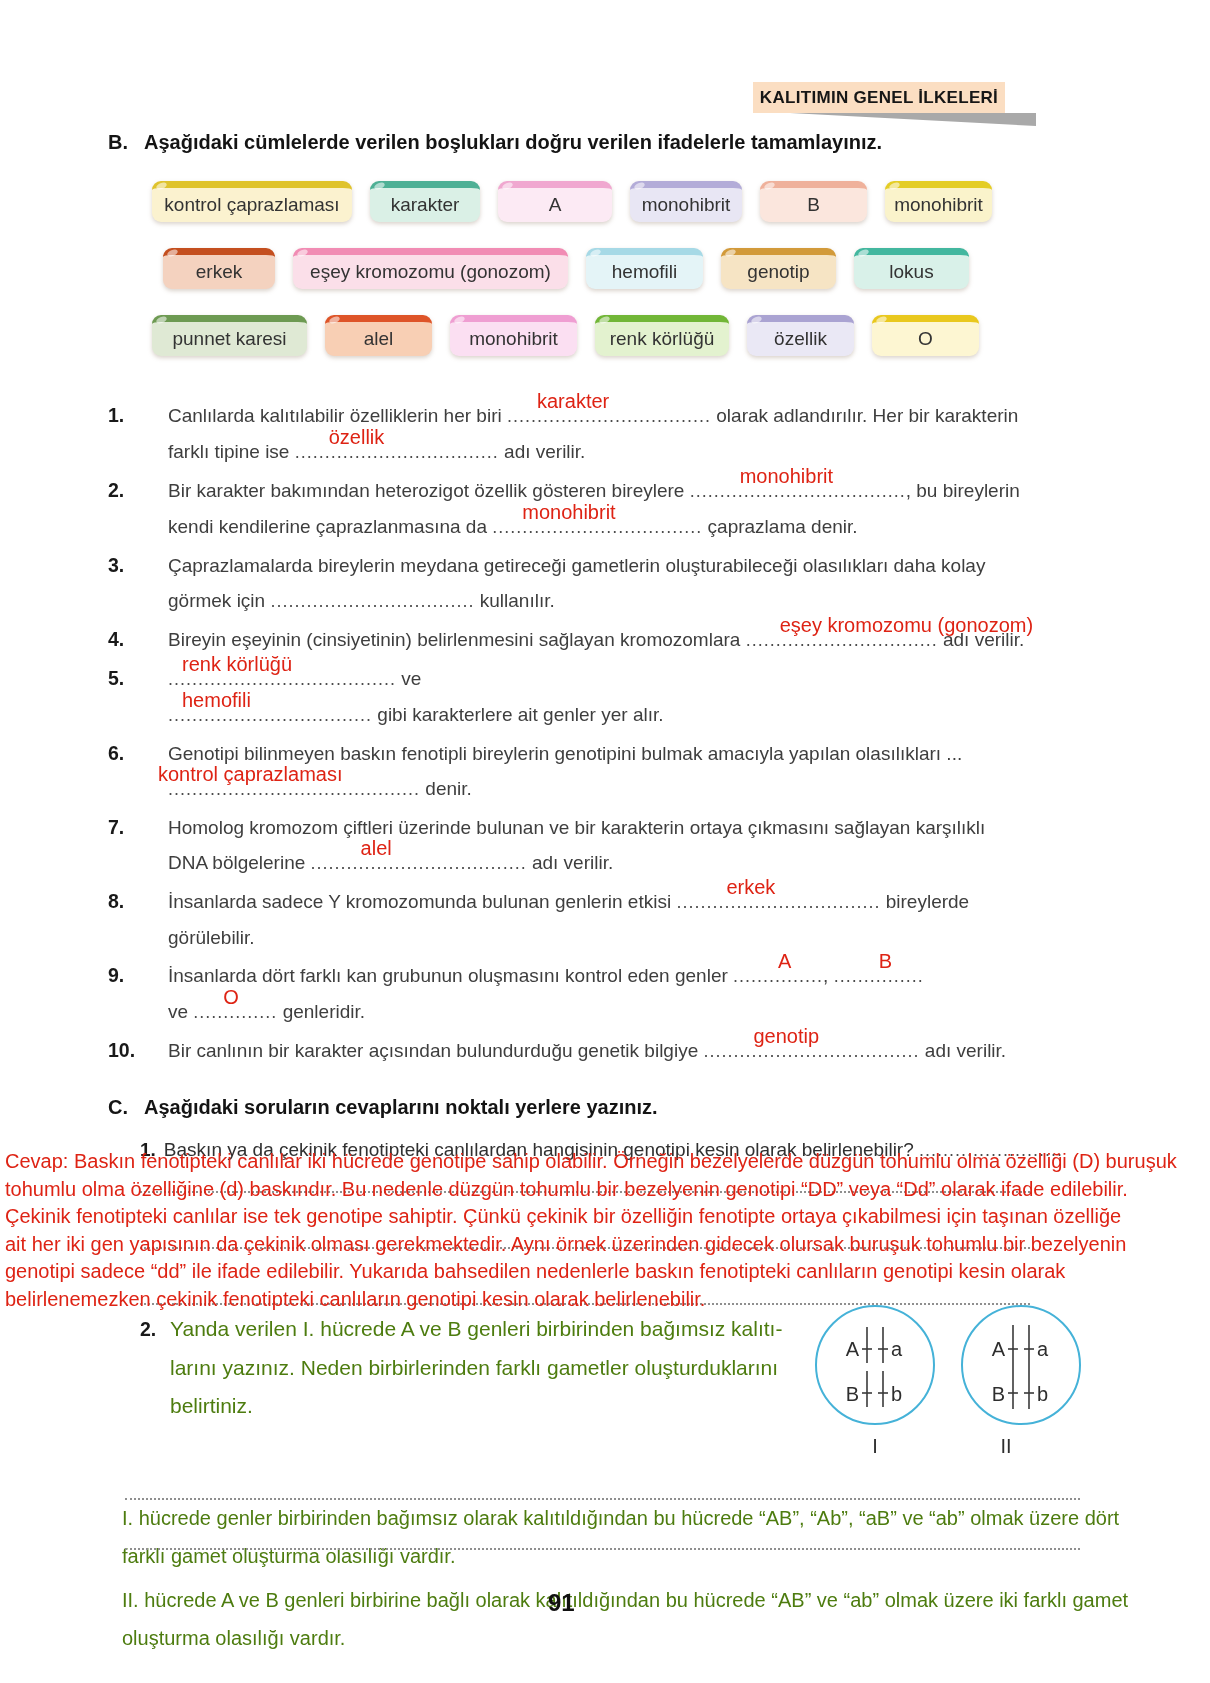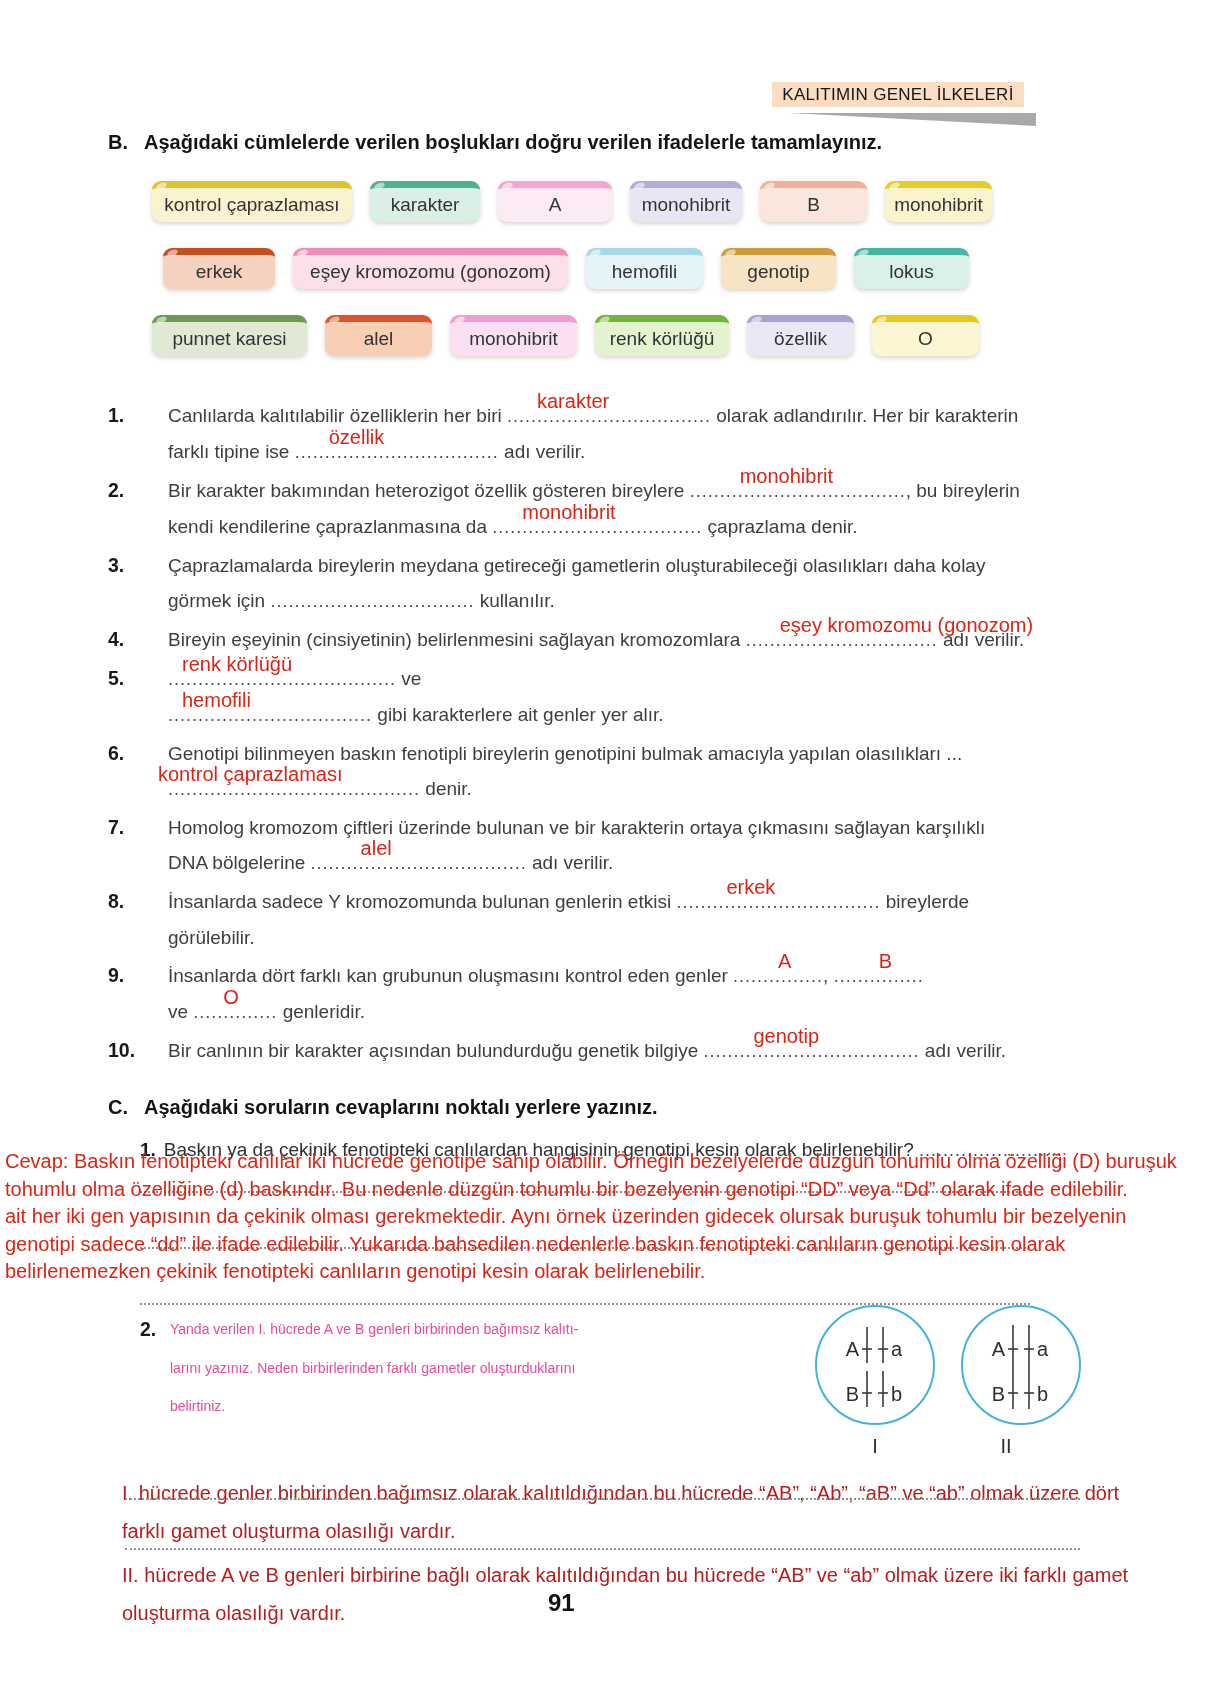--- a/index.html
+++ b/index.html
@@ -1,21 +1,21 @@
 <!DOCTYPE html>
 <html><head>
 <meta charset="utf-8">
 <style>
   html,body{margin:0;padding:0;background:#fff;}
   #page{position:relative;width:1210px;height:1683px;background:#ffffff;
         font-family:"Liberation Sans",sans-serif;overflow:hidden;}
 
   
-  .badge{position:absolute;left:772px;top:82px;width:252px;height:25px;background:#fbdec2;
-         display:flex;align-items:center;justify-content:center;font-weight:400;font-size:17px;
+  .badge{position:absolute;left:753px;top:82px;width:252px;height:31px;background:#fbdec2;
+         display:flex;align-items:center;justify-content:center;font-weight:700;font-size:17px;
          color:#161616;letter-spacing:.3px;}
   .badge-shadow{position:absolute;left:790px;top:113px;width:246px;height:13px;background:#a9a9a9;
          clip-path:polygon(0 0,100% 0,100% 100%);}
 
   
   .sec-head{position:absolute;left:108px;display:flex;gap:16px;font-weight:700;font-size:20px;color:#141414;white-space:nowrap;}
   .b-head{top:131px}.c-head{top:1096px}
 
   
   .wordbank{position:absolute;left:152px;top:181px;width:880px;}
@@ -41,26 +41,26 @@
   .c1{position:absolute;left:140px;top:1139px;width:900px;font-size:19px;color:#303030;white-space:nowrap;}
   .c1 .qnum1{font-weight:700;margin-right:8px;color:#191919;}
   .cevap{position:absolute;left:5px;top:1148px;width:1205px;color:#de2314;font-size:20px;line-height:27.6px;}
   .cevap .ln{white-space:nowrap;}
   .rule{position:absolute;height:0;border-top:2.4px dotted #8f8f8f;}
 
   
   .c2{position:absolute;left:140px;top:1310px;width:660px;display:flex;}
   .c2 .qnum2{font-weight:700;font-size:19.5px;color:#191919;width:30px;flex-shrink:0;line-height:38.5px;}
   .c2lines{min-width:0;}
-  .c2lines .ln{font-size:14px;color:#ec4899;line-height:38.5px;white-space:nowrap;}
+  .c2lines .ln{font-size:21px;color:#4d7c0f;line-height:38.5px;white-space:nowrap;}
 
   .cell-svg{position:absolute;width:124px;height:124px;}
   .dlabel{position:absolute;width:124px;text-align:center;font-size:20px;color:#2e2e2e;}
 
-  .ansb{position:absolute;left:122px;color:#b91c1c;font-size:20px;line-height:38px;}
+  .ansb{position:absolute;left:122px;color:#4d7c0f;font-size:20px;line-height:38px;margin-top:25px;}
   .ansb .ln{white-space:nowrap;}
 
   .pageno{position:absolute;left:548px;top:1589px;font-weight:700;font-size:24px;color:#111;}
 </style>
 </head>
 <body>
 
 <div id="page">
 
   <div class="badge">KALITIMIN GENEL İLKELERİ</div>
@@ -212,20 +212,21 @@
     <span class="dots">........................</span>
   </div>
 
   <div class="rule" style="left:140px;top:1191px;width:890px"></div>
   <div class="rule" style="left:140px;top:1247px;width:890px"></div>
   <div class="rule" style="left:140px;top:1303px;width:890px"></div>
 
   <div class="cevap">
       <div class="ln">Cevap: Baskın fenotipteki canlılar iki hücrede genotipe sahip olabilir. Örneğin bezelyelerde düzgün tohumlu olma özelliği (D) buruşuk</div>
       <div class="ln">tohumlu olma özelliğine (d) baskındır. Bu nedenle düzgün tohumlu bir bezelyenin genotipi “DD” veya “Dd” olarak ifade edilebilir.</div>
+      <div class="ln">Çekinik fenotipteki canlılar ise tek genotipe sahiptir. Çünkü çekinik bir özelliğin fenotipte ortaya çıkabilmesi için taşınan özelliğe</div>
       <div class="ln">ait her iki gen yapısının da çekinik olması gerekmektedir. Aynı örnek üzerinden gidecek olursak buruşuk tohumlu bir bezelyenin</div>
       <div class="ln">genotipi sadece “dd” ile ifade edilebilir. Yukarıda bahsedilen nedenlerle baskın fenotipteki canlıların genotipi kesin olarak</div>
       <div class="ln">belirlenemezken çekinik fenotipteki canlıların genotipi kesin olarak belirlenebilir.</div>
     </div>
 
   <div class="c2">
     <span class="qnum2">2.</span>
     <div class="c2lines">
         <div class="ln">Yanda verilen I. hücrede A ve B genleri birbirinden bağımsız kalıtı-</div>
         <div class="ln">larını yazınız. Neden birbirlerinden farklı gametler oluşturduklarını</div>

